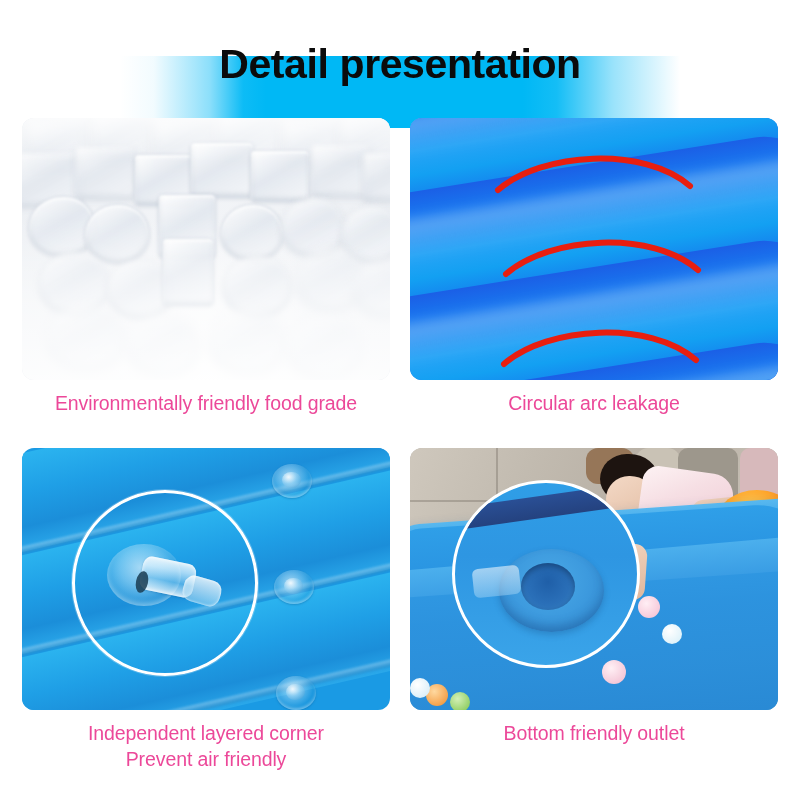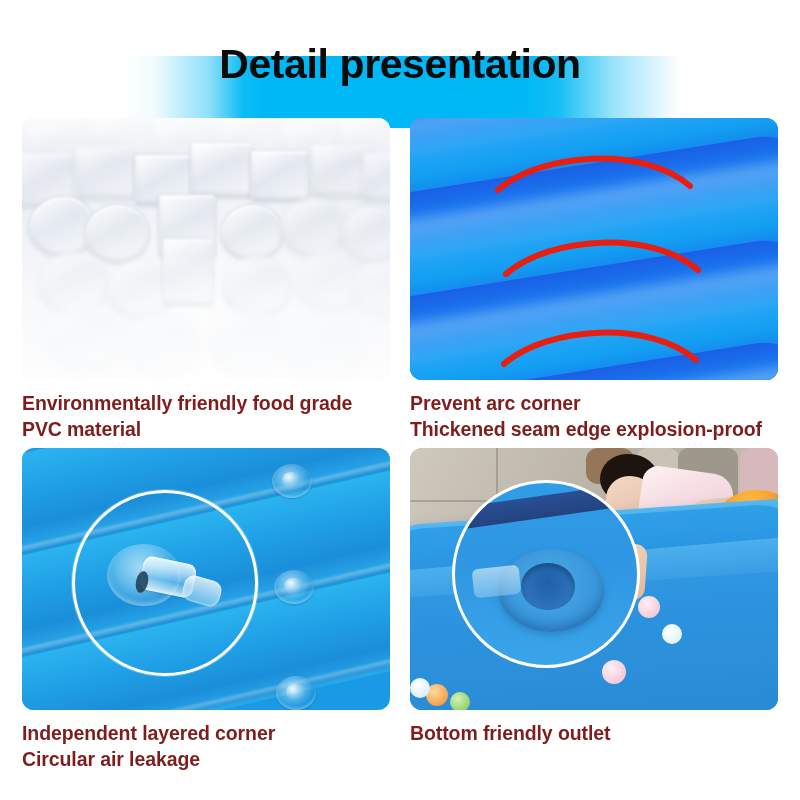--- a/index.html
+++ b/index.html
@@ -39,22 +39,22 @@
   .card.c1{left:22px;top:0px;}
   .card.c2{left:410px;top:0px;}
   .card.c3{left:22px;top:330px;}
   .card.c4{left:410px;top:330px;}
 
   .photo{
     position:relative;width:368px;height:262px;border-radius:12px;overflow:hidden;
     background:#eef1f4;
   }
   .caption{
-    margin-top:10px;text-align:left;color:#7f1d1d;
-    font-size:19.5px;font-weight:700;line-height:1.34;letter-spacing:-0.1px;
+    margin-top:10px;text-align:center;color:#ec4899;
+    font-size:19.5px;font-weight:400;line-height:1.34;letter-spacing:-0.1px;
   }
   .caption .l2{display:block;}
 
   
   .pvc{
     position:absolute;inset:0;
     background:
       radial-gradient(ellipse at 50% 115%, #ffffff 0%, #f2f4f7 45%, #eceff3 100%);
   }
   .pellet{
@@ -281,21 +281,20 @@
           <div class="pellet r blur3" style="left:24px;top:186px;width:78px;height:66px;"></div>
           <div class="pellet r blur3" style="left:104px;top:196px;width:72px;height:62px;"></div>
           <div class="pellet r blur3" style="left:186px;top:190px;width:76px;height:66px;"></div>
           <div class="pellet r blur3" style="left:264px;top:198px;width:74px;height:62px;"></div>
           <div class="pvc-haze"></div>
           <div class="pvc-top-fade"></div>
         </div>
       </div>
       <div class="caption">
         <span>Environmentally friendly food grade</span>
-        <span class="l2">PVC material</span>
       </div>
     </div>
 
     <div class="card c2">
       <div class="photo">
         <div class="bands">
           <div class="band" style="top:-58px;transform:rotate(-9deg);">
             <i></i>
               <div class="band-gloss"></div>
           </div>
@@ -323,22 +322,21 @@
             </svg>
           </div>
           <div class="arc" style="left:90px;top:202px;">
             <svg width="200" height="52" viewBox="0 0 200 52">
               <path d="M4 44 C 48 6, 150 0, 196 40" stroke="#e81e10" stroke-width="6" fill="none" stroke-linecap="round"></path>
             </svg>
           </div>
         </div>
       </div>
       <div class="caption">
-        <span>Prevent arc corner</span>
-        <span class="l2">Thickened seam edge explosion-proof</span>
+        <span>Circular arc leakage</span>
       </div>
     </div>
 
     <div class="card c3">
       <div class="photo">
         <div class="p3">
           <div class="stripe" style="top:-40px;"></div>
           <div class="stripe" style="top:62px;"></div>
           <div class="stripe" style="top:164px;"></div>
           <div class="seam" style="top:52px;"></div>
@@ -353,21 +351,21 @@
           <div class="valve-open" style="left:85px;top:90px;">
             <div class="base"></div>
             <div class="neck"></div>
             <div class="hole"></div>
             <div class="cap"></div>
           </div>
         </div>
       </div>
       <div class="caption">
         <span>Independent layered corner</span>
-        <span class="l2">Circular air leakage</span>
+        <span class="l2">Prevent air friendly</span>
       </div>
     </div>
 
     <div class="card c4">
       <div class="photo">
         <div class="p4">
           <div class="ground"></div>
           <div class="tile-line" style="left:86px;top:0;width:2px;height:96px;"></div>
           <div class="tile-line" style="left:0;top:52px;width:180px;height:2px;"></div>
           <div class="tile-line" style="left:20px;top:94px;width:150px;height:2px;"></div>

